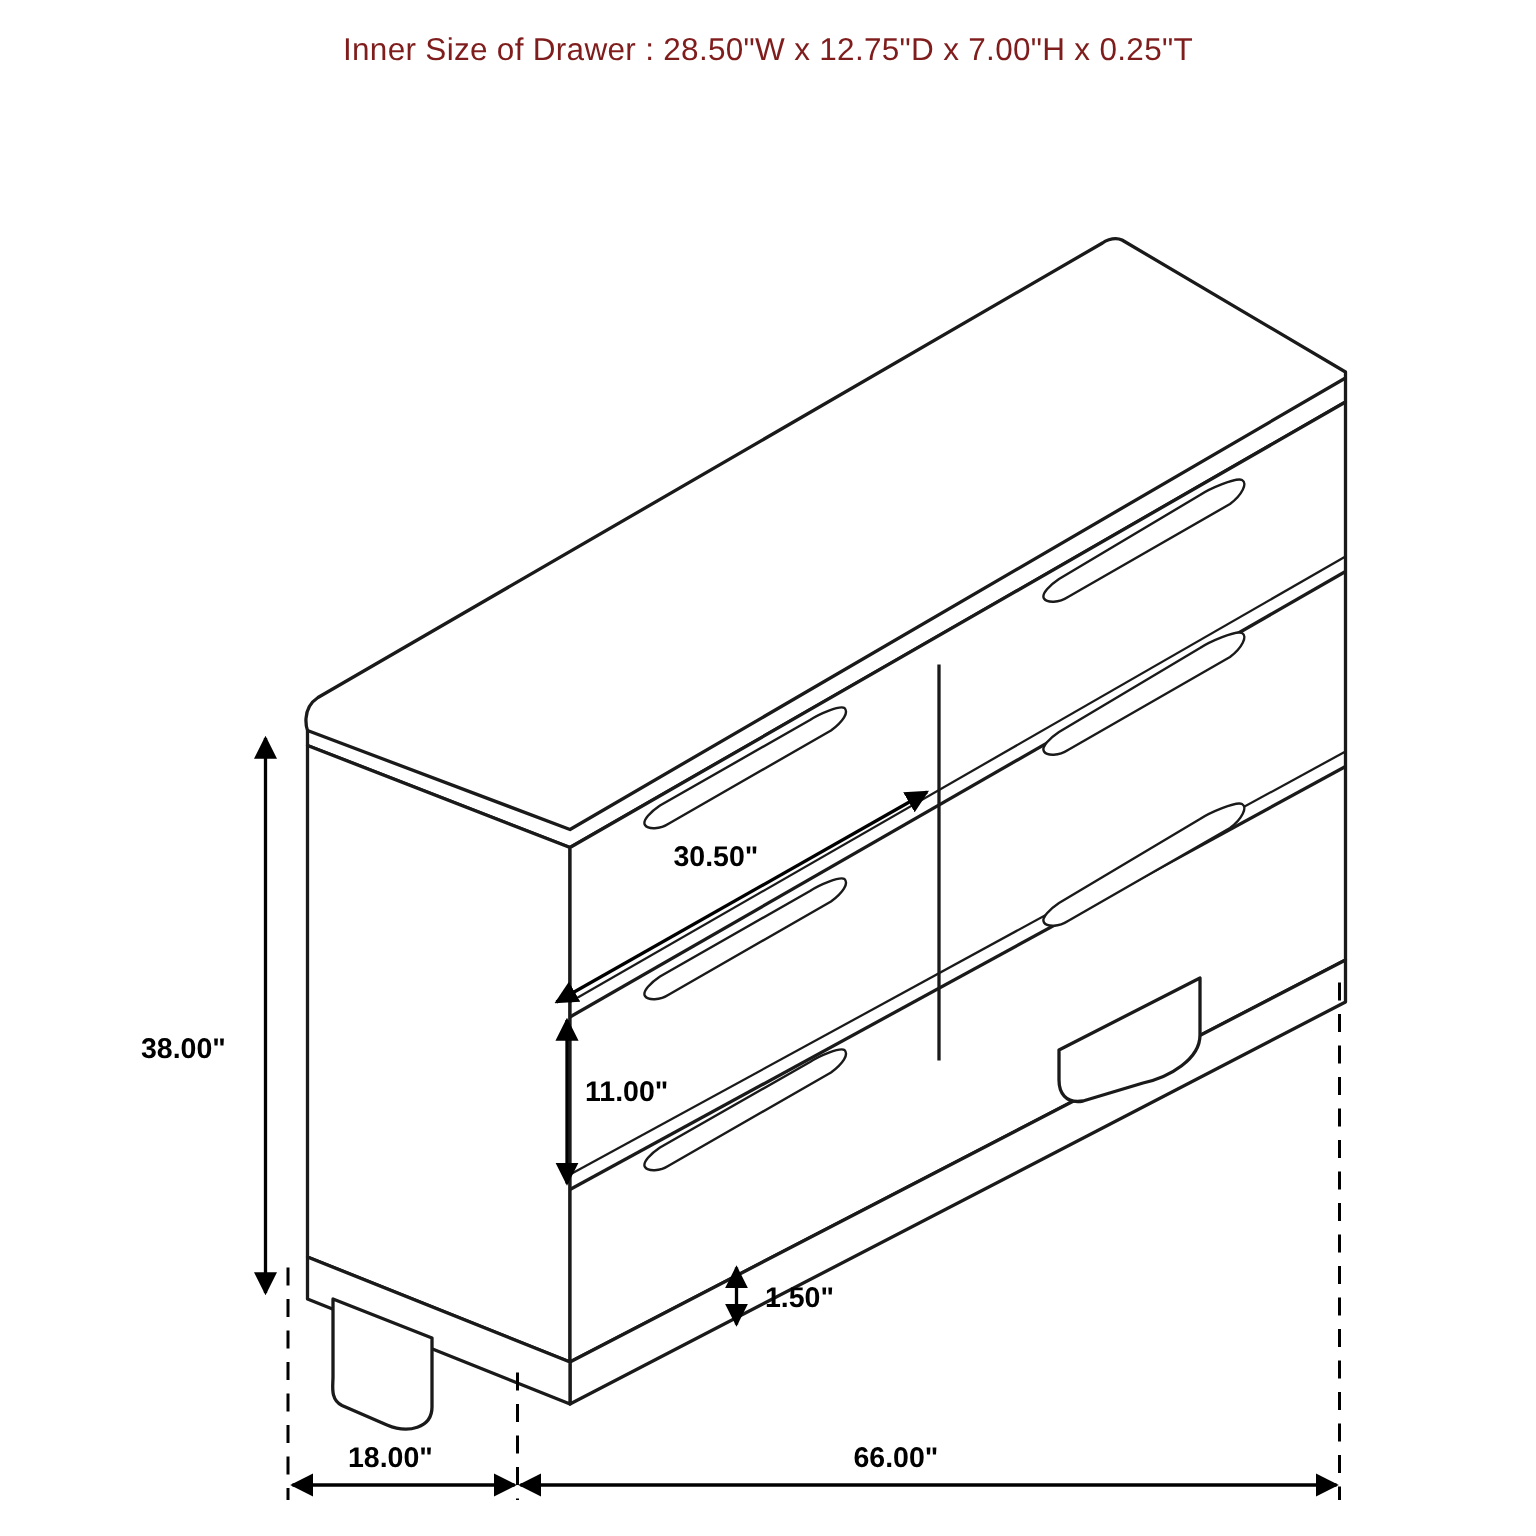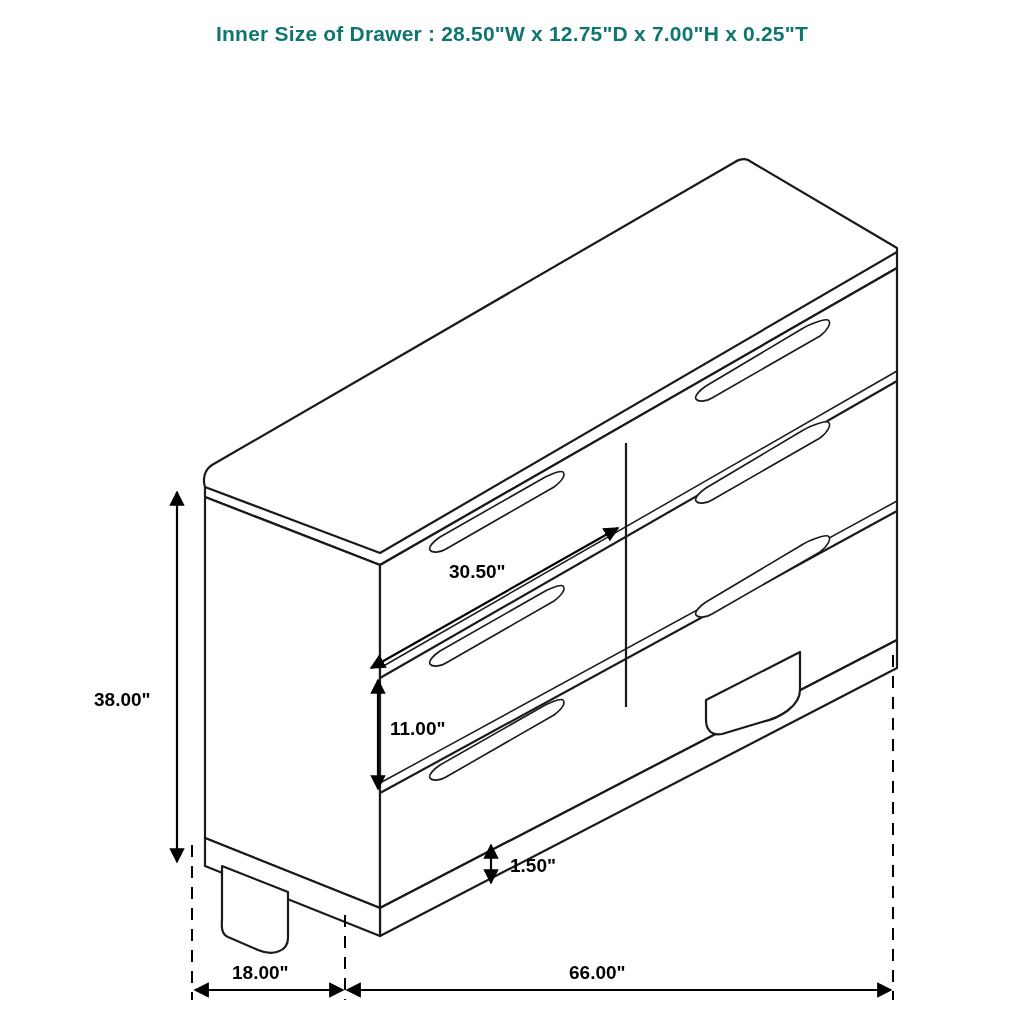--- a/index.html
+++ b/index.html
@@ -19,23 +19,23 @@
     position: absolute;
     inset: 0;
   }
   .title {
     position: absolute;
     top: 22px;
     left: 0;
     width: 1024px;
     text-align: center;
     font-size: 21px;
-    font-weight: bold;
+    font-weight: normal;
     letter-spacing: 0.2px;
-    color: #0f766e;
+    color: #7f1d1d;
   }
   svg.canvas {
     position: absolute;
     top: 0;
     left: 0;
     width: 1024px;
     height: 1024px;
   }
   .dim-label {
     position: absolute;

